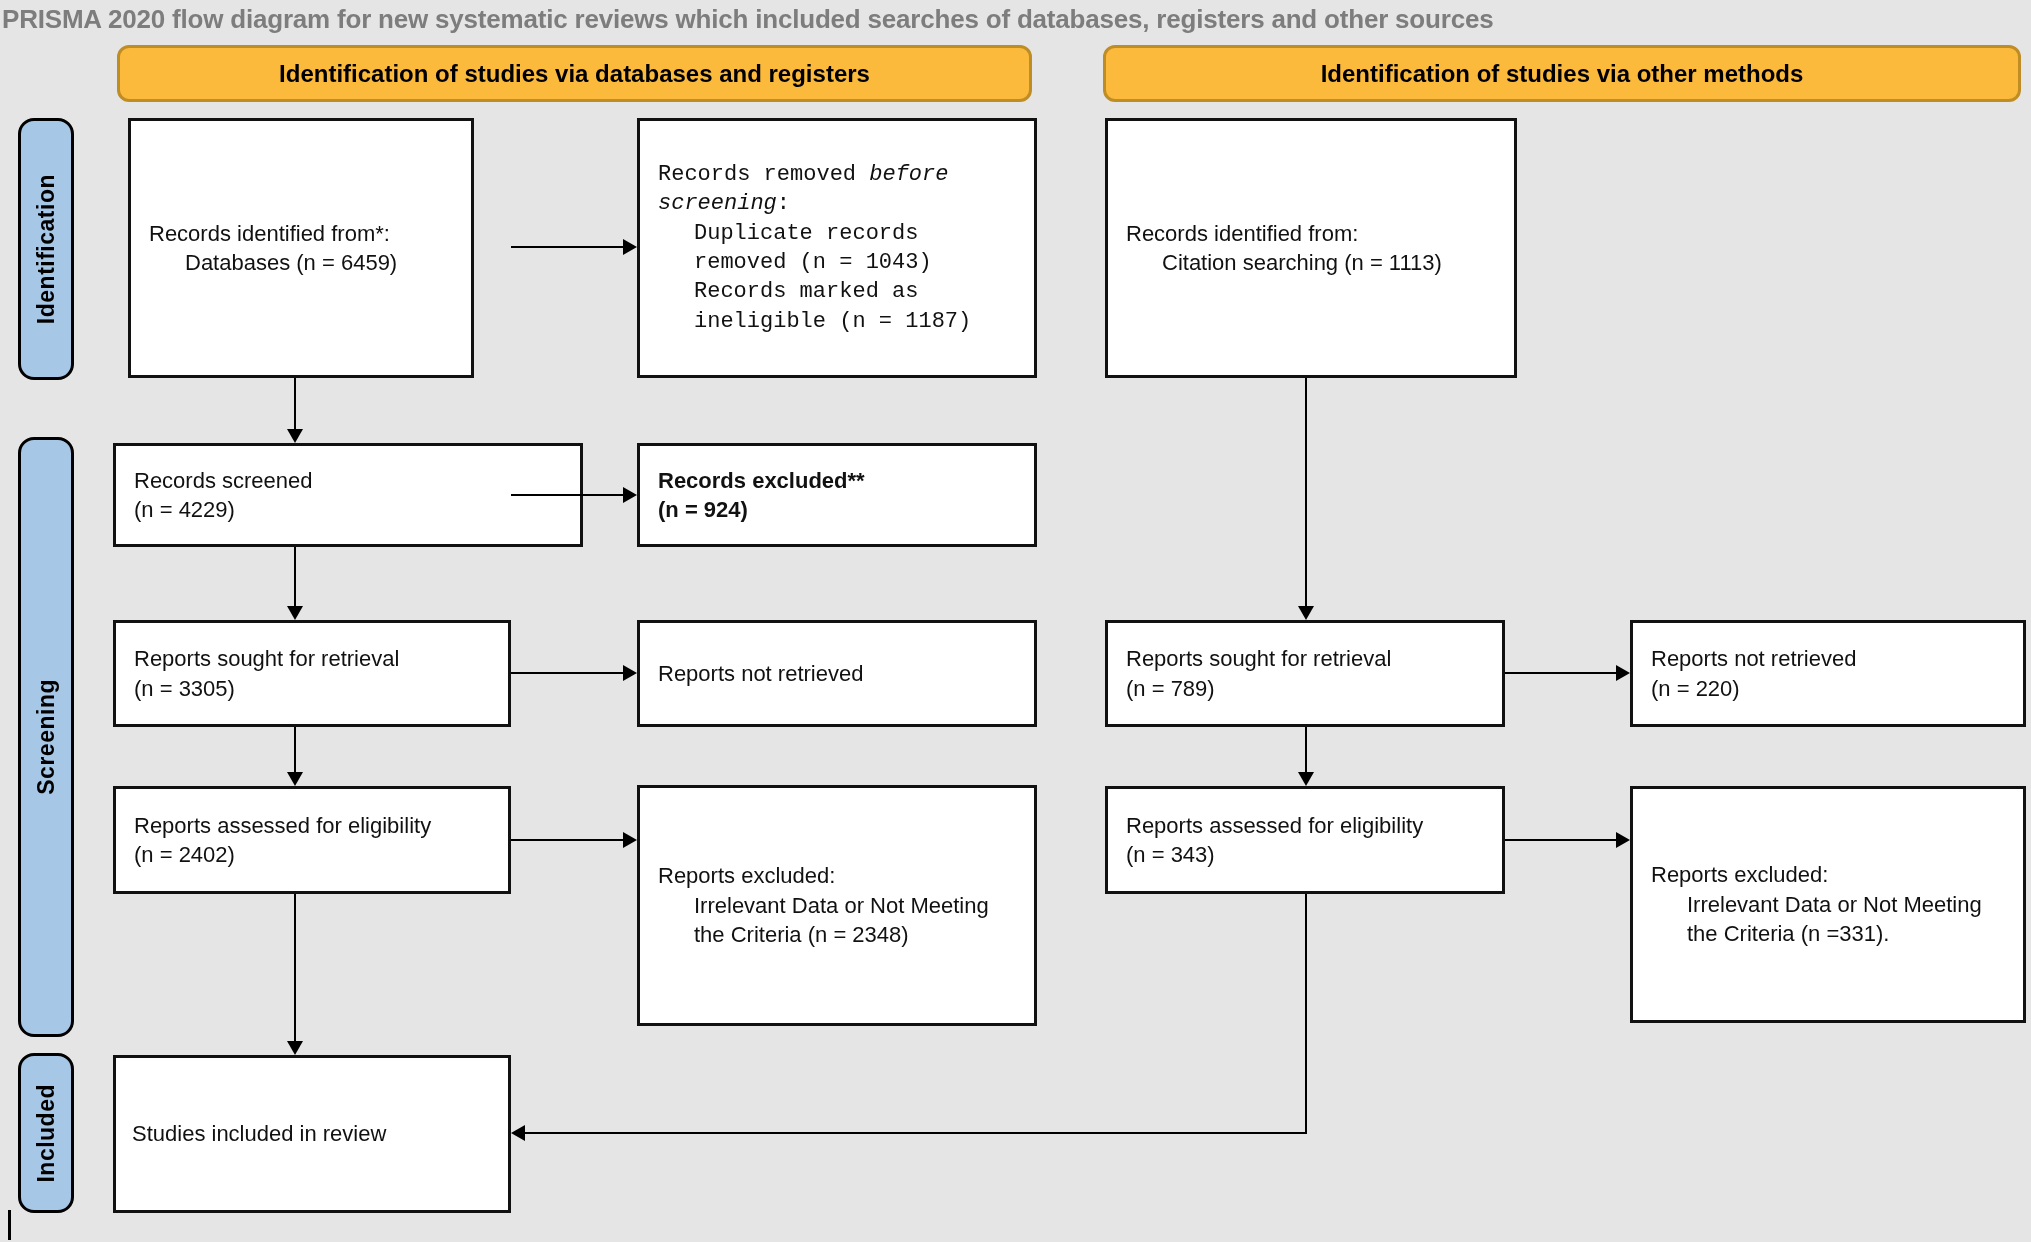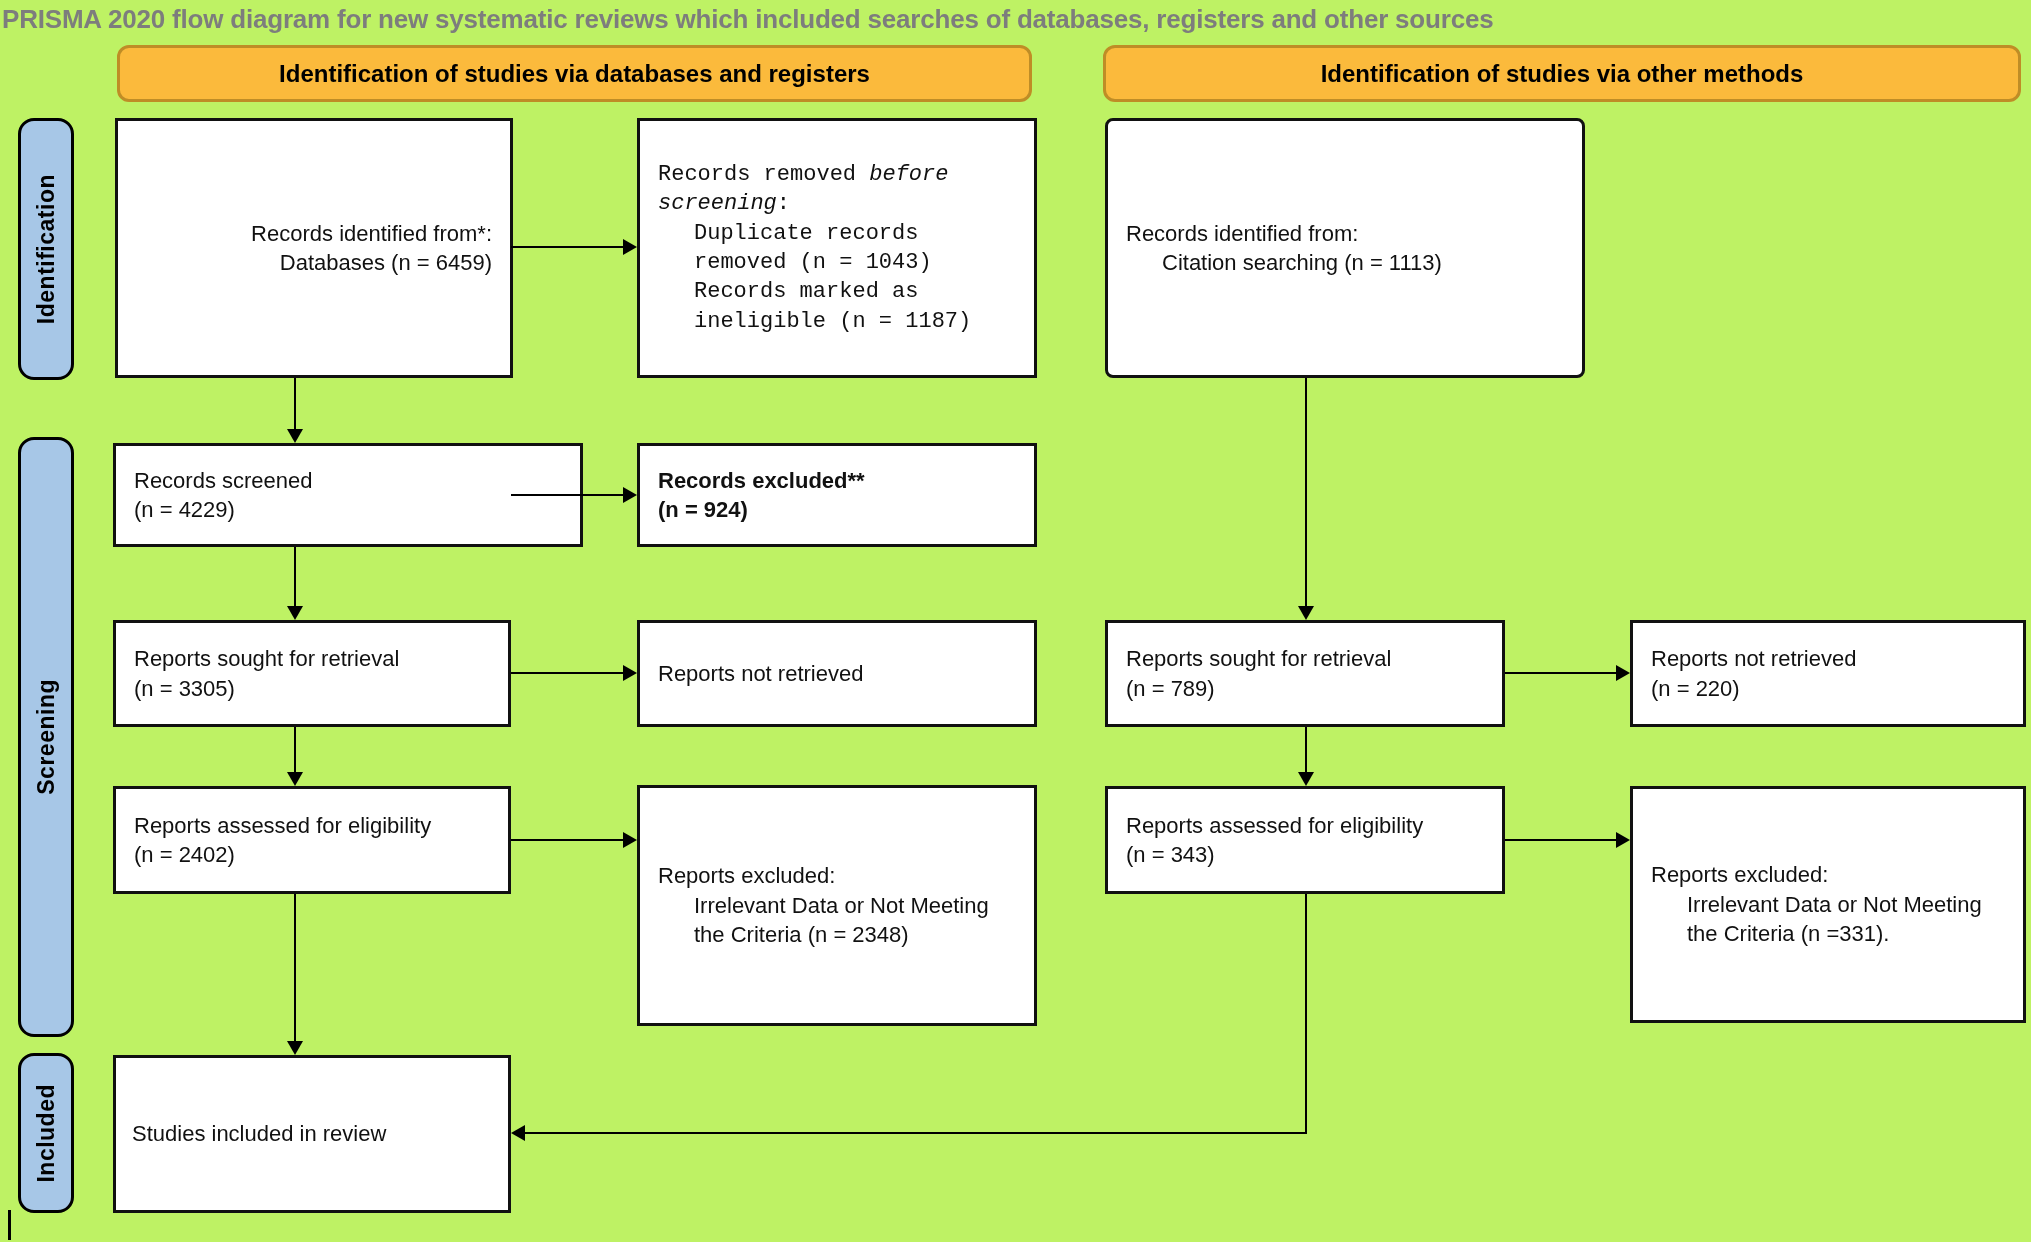--- a/index.html
+++ b/index.html
@@ -7,21 +7,21 @@
     --banner-border:#BF8D26;
     --sidebar-fill:#A7C7E7;
     --box-border:#111111;
     --title-color:#7D7D7D;
     --arrow-color:#000000;
   }
   html,body{margin:0;padding:0;background:#ffffff;}
   .canvas{
     position:relative;
     width:2031px;height:1242px;
-    background:#bef264;
+    background:#e5e5e5;
     font-family:"Liberation Sans", sans-serif;
     color:#111;
     overflow:hidden;
   }
   .diagram-title{
     position:absolute;left:2px;top:4px;
     font-size:26px;font-weight:bold;
     color:var(--title-color);
     letter-spacing:-0.2px;
     white-space:nowrap;
@@ -91,32 +91,32 @@
   <div class="stage" style="top:118px;height:262px;">
     <span class="vtext">Identification</span>
   </div>
   <div class="stage" style="top:437px;height:600px;">
     <span class="vtext">Screening</span>
   </div>
   <div class="stage" style="top:1053px;height:160px;">
     <span class="vtext">Included</span>
   </div>
 
-  <div class="box" style="left:115px;top:118px;width:398px;height:260px;align-items:flex-end;">
+  <div class="box" style="left:128px;top:118px;width:346px;height:260px;">
     <div class="bl">Records identified from*:</div>
     <div class="bl indent">Databases (n = 6459)</div>
   </div>
 
   <div class="box" style="left:637px;top:118px;width:400px;height:260px;font-family:Liberation Mono, monospace;">
     <div class="bl narrow"><span>Records removed </span><em>before screening</em><span>:</span></div>
     <div class="bl indent">Duplicate records removed (n = 1043)</div>
     <div class="bl indent">Records marked as ineligible (n = 1187)</div>
   </div>
 
-  <div class="box" style="left:1105px;top:118px;width:480px;height:260px;border-radius:8px;">
+  <div class="box" style="left:1105px;top:118px;width:412px;height:260px;">
     <div class="bl">Records identified from:</div>
     <div class="bl indent">Citation searching (n = 1113)</div>
   </div>
 
   <div class="box" style="left:113px;top:443px;width:470px;height:104px;">
     <div class="bl">Records screened</div>
     <div class="bl">(n = 4229)</div>
   </div>
 
   <div class="box" style="left:637px;top:443px;width:400px;height:104px;font-weight:bold;">

